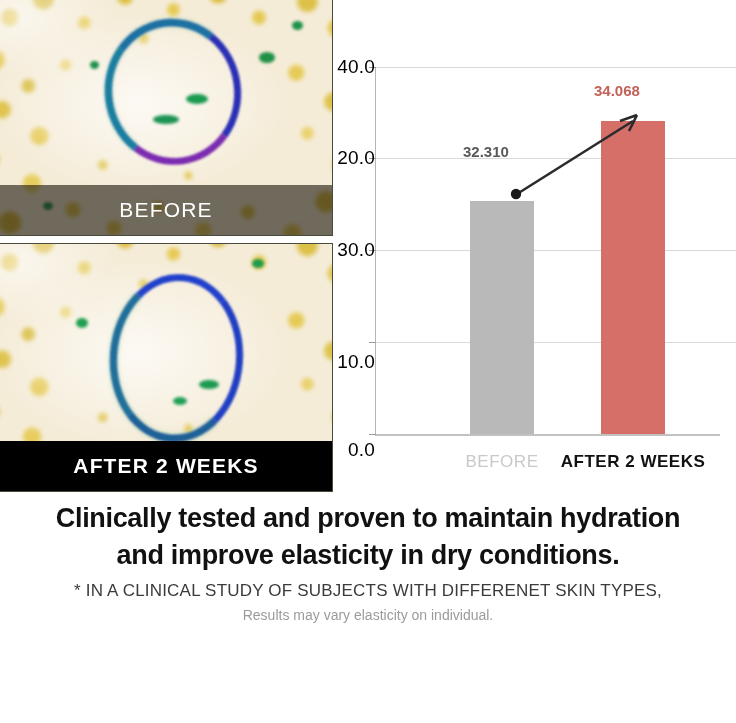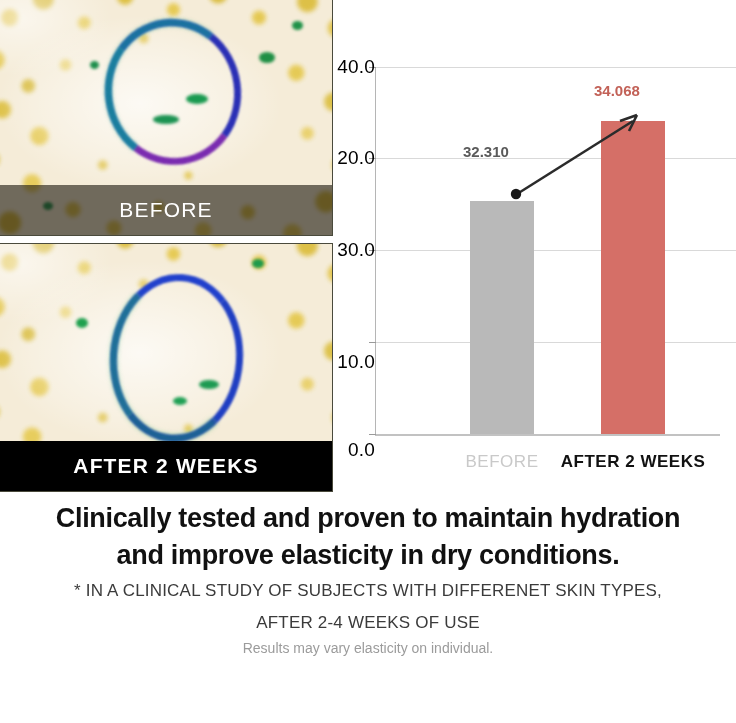--- a/index.html
+++ b/index.html
@@ -282,16 +282,15 @@
   </div>
 </div>
 
 <div id="copy-block">
   <h2 id="headline">
     <span id="headline-line1">Clinically tested and proven to maintain hydration</span>
     <span id="headline-line2">and improve elasticity in dry conditions.</span>
   </h2>
   <p id="subnote">
     <span id="subnote-line1">* IN A CLINICAL STUDY OF SUBJECTS WITH DIFFERENET SKIN TYPES,</span>
-    <span id="subnote-line2">AFTER 2-4 WEEKS OF USE</span>
   </p>
   <p id="disclaimer">Results may vary elasticity on individual.</p>
 </div>
 
 </body></html>

